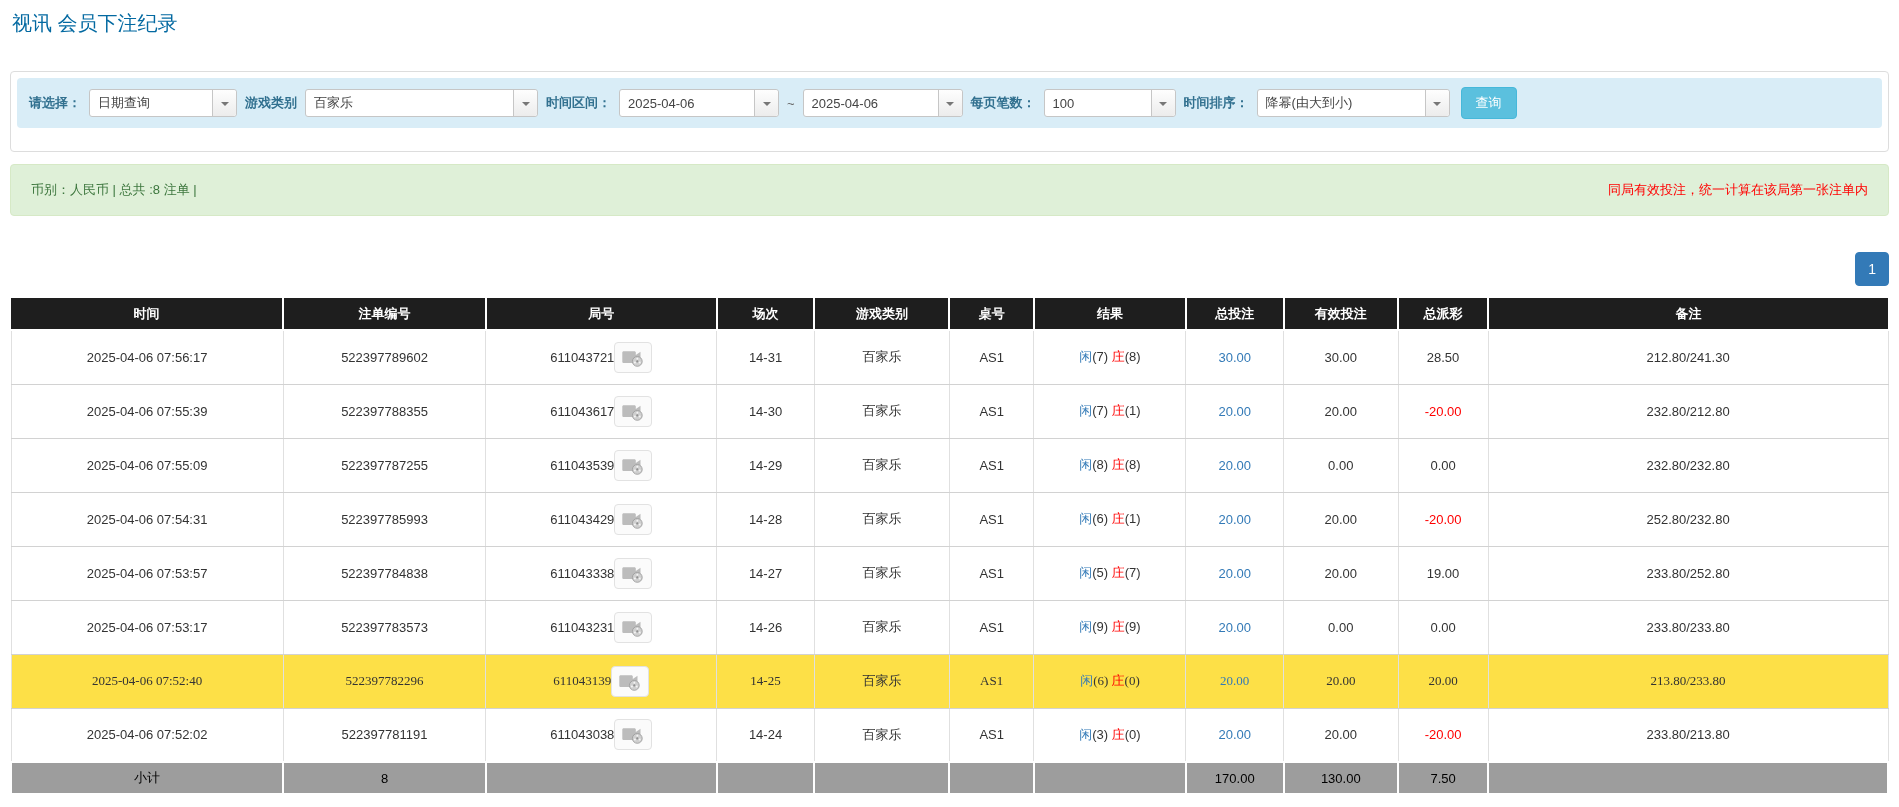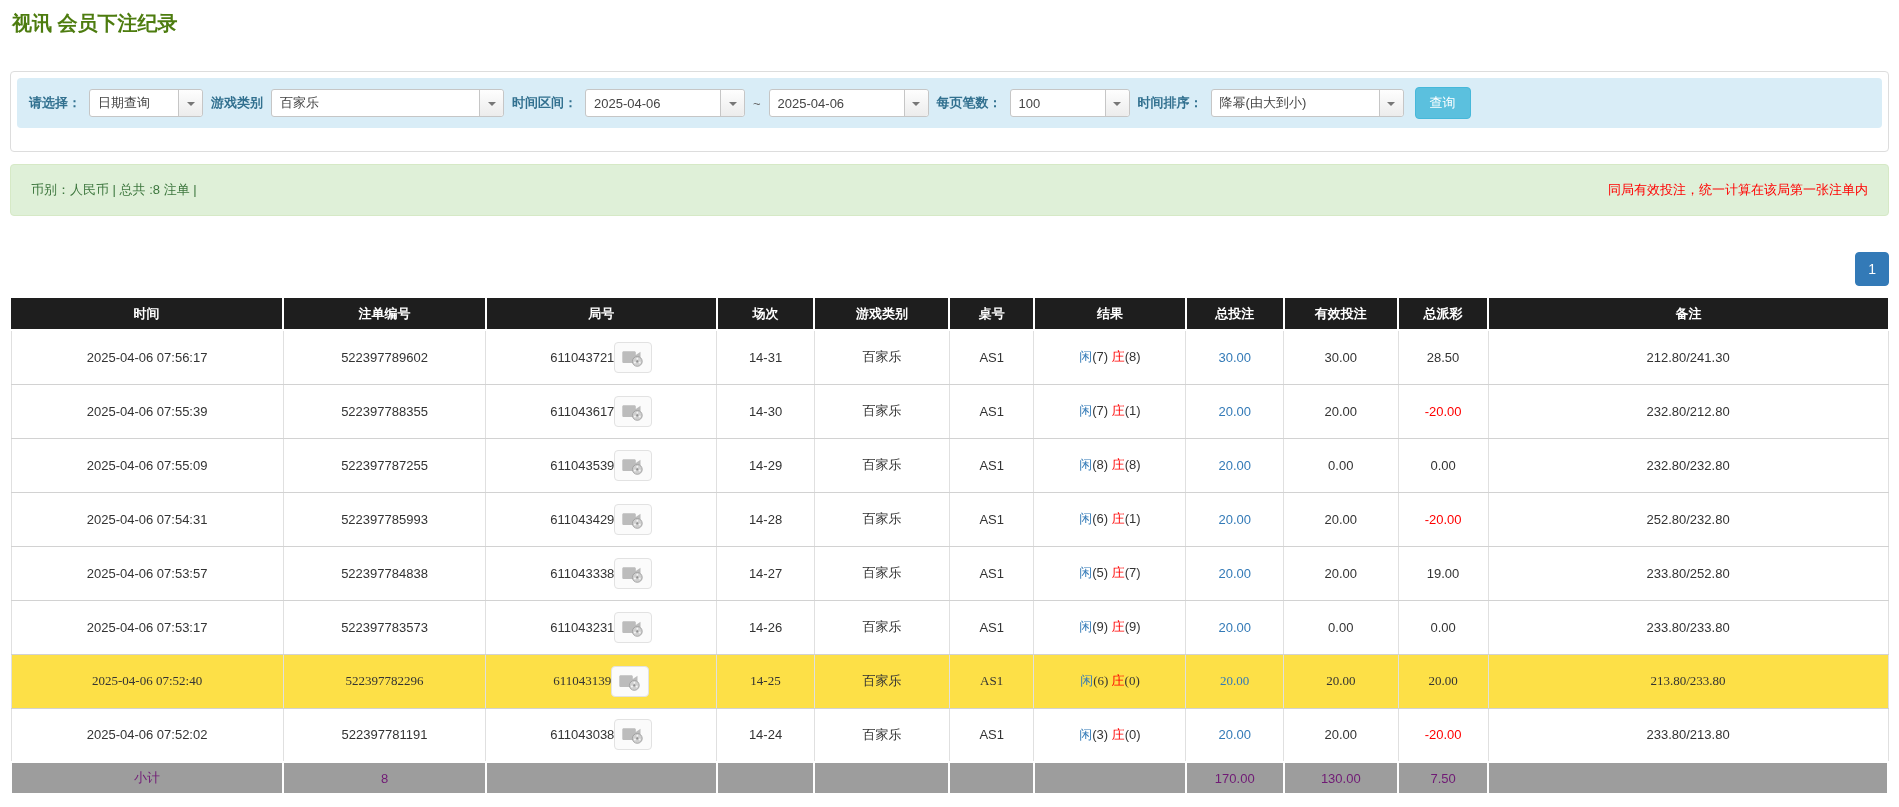--- a/index.html
+++ b/index.html
@@ -5,22 +5,22 @@
   * { box-sizing: border-box; }
   body {
     margin: 0;
     background: #fff;
     color: #333;
     font-family: "Liberation Sans", "DejaVu Sans", sans-serif;
   }
   .page { padding: 0 10px; width: 1899px; max-width: 100%; }
   .page-title {
     font-size: 20px;
-    font-weight: 700;
-    color: #4d7c0f;
+    font-weight: 400;
+    color: #0369a1;
     margin: 10px 2px 9px 2px;
   }
 
   
   .filter-panel {
     border: 1px solid #ddd;
     border-radius: 4px;
     background: #fff;
     padding: 6px 6px 23px 6px;
     margin-bottom: 12px;
@@ -63,24 +63,24 @@
     align-items: center;
     justify-content: center;
     border-radius: 0 3px 3px 0;
   }
   .tri {
     width: 0; height: 0;
     border: 4px solid transparent;
     border-top-color: #777;
     margin-top: 5px;
   }
-  .w-select { width: 114px; }
+  .w-select { width: 148px; }
   .w-game   { width: 233px; }
   .w-date   { width: 160px; }
-  .w-size   { width: 120px; }
+  .w-size   { width: 132px; }
   .w-sort   { width: 193px; }
   .tilde { color: #666; }
   .query-btn {
     background: #5bc0de;
     border: 1px solid #46b8da;
     color: #fff;
     font-size: 13px;
     padding: 6px 14px;
     border-radius: 4px;
     cursor: pointer;
@@ -139,21 +139,21 @@
     text-align: center;
     padding: 0 6px;
     border: 1px solid #e0e0e0;
     border-bottom-color: #d2d2d2;
     overflow: hidden;
     white-space: nowrap;
   }
   .records tbody tr.highlight td { background: #fde047; font-family: Liberation Serif, serif; }
   .records tfoot td {
     background: #9d9d9d;
-    color: #701a75;
+    color: #000000;
     height: 32px;
     text-align: center;
     border: 2px solid #fff;
     padding: 0 6px;
   }
   .res-player { color: #337ab7; }
   .res-banker { color: #ff0000; }
   .res-score  { color: #333; }
   .link-blue  { color: #337ab7; cursor: pointer; }
   .neg { color: #ff0000; }

